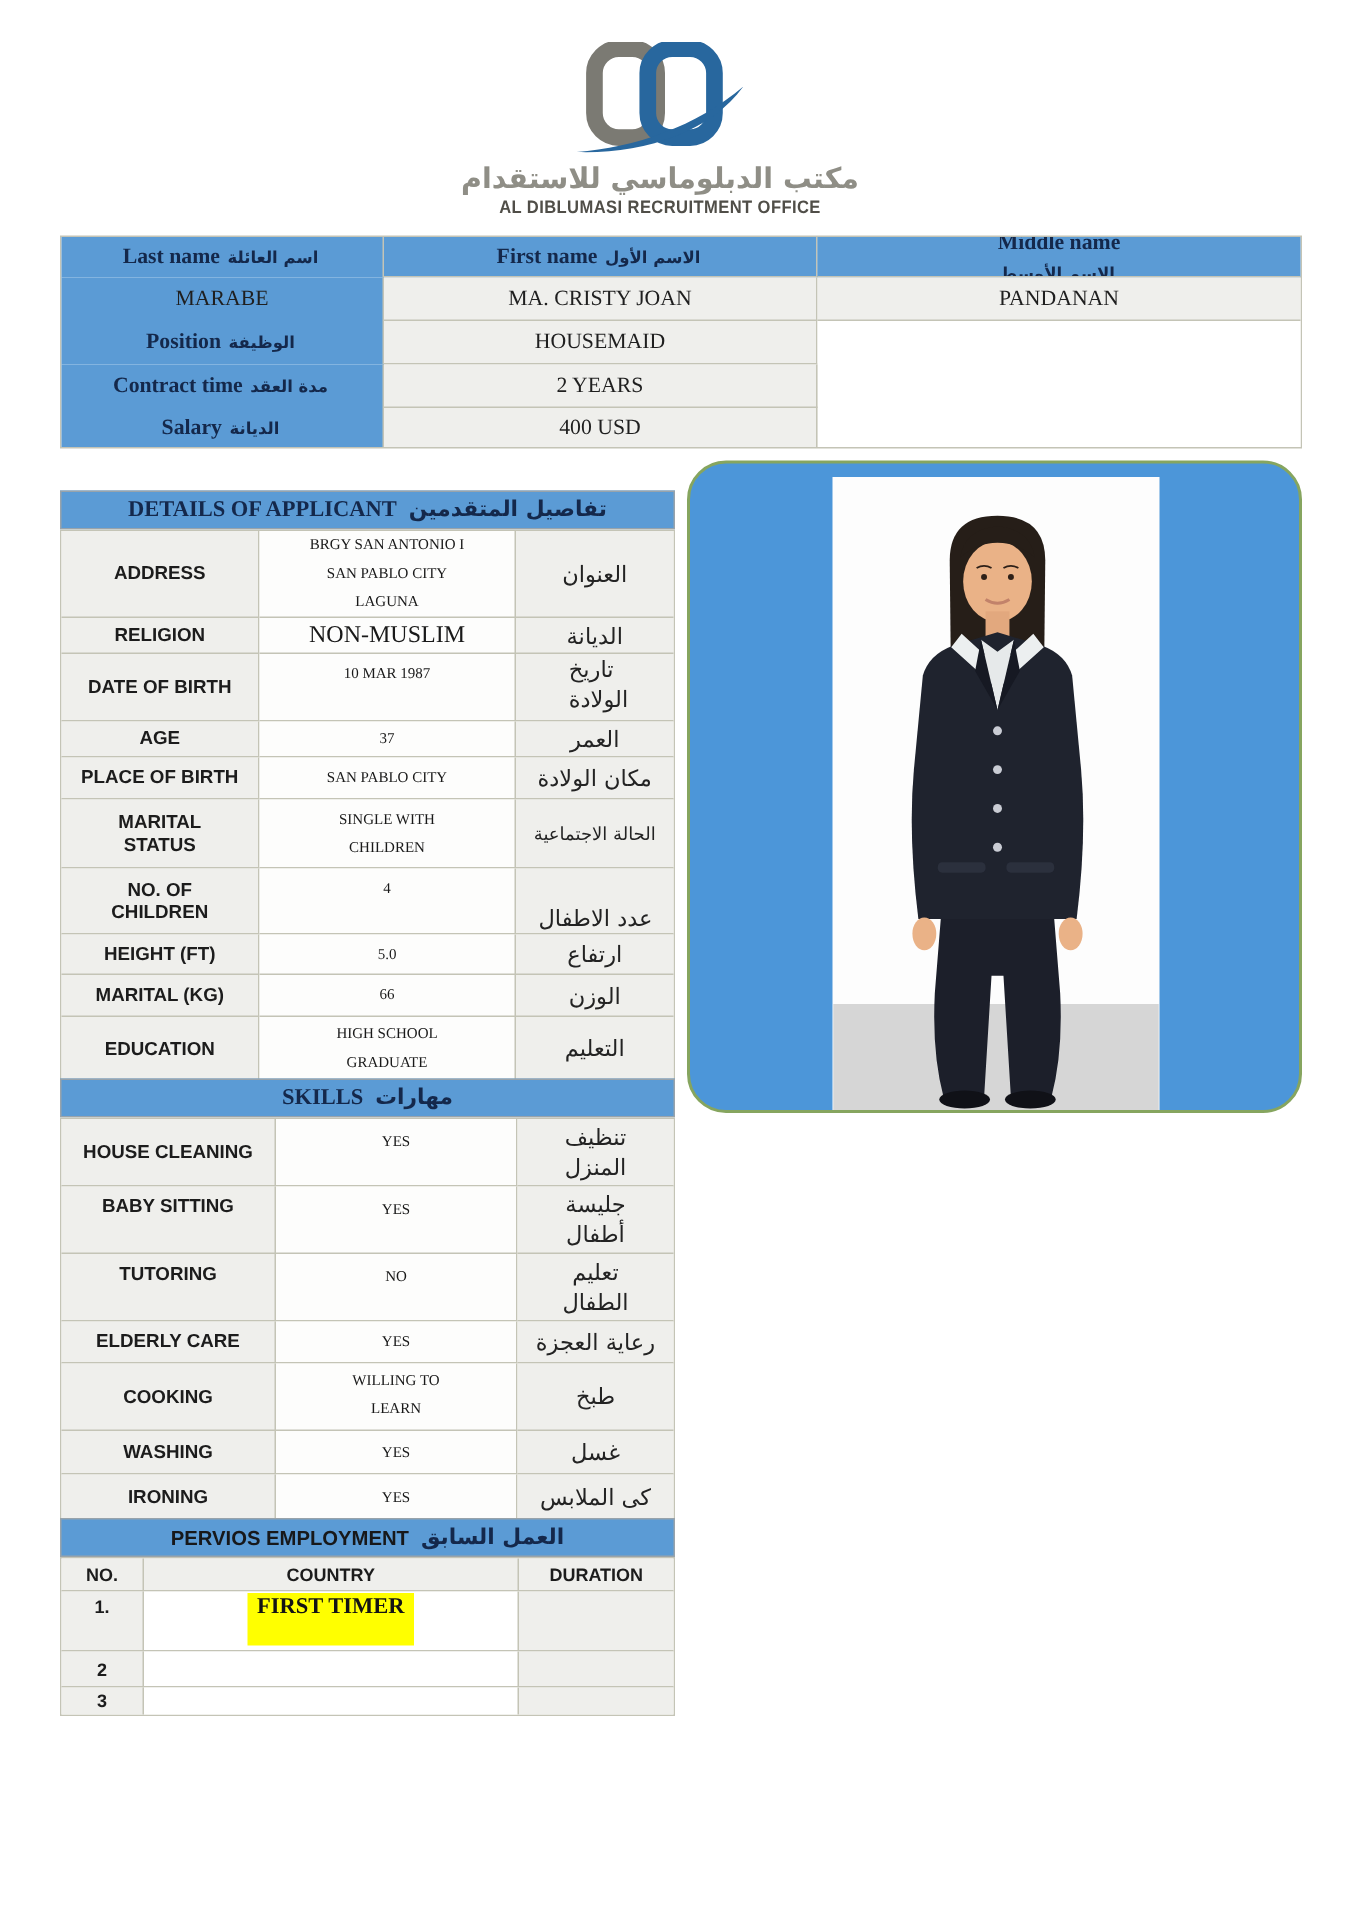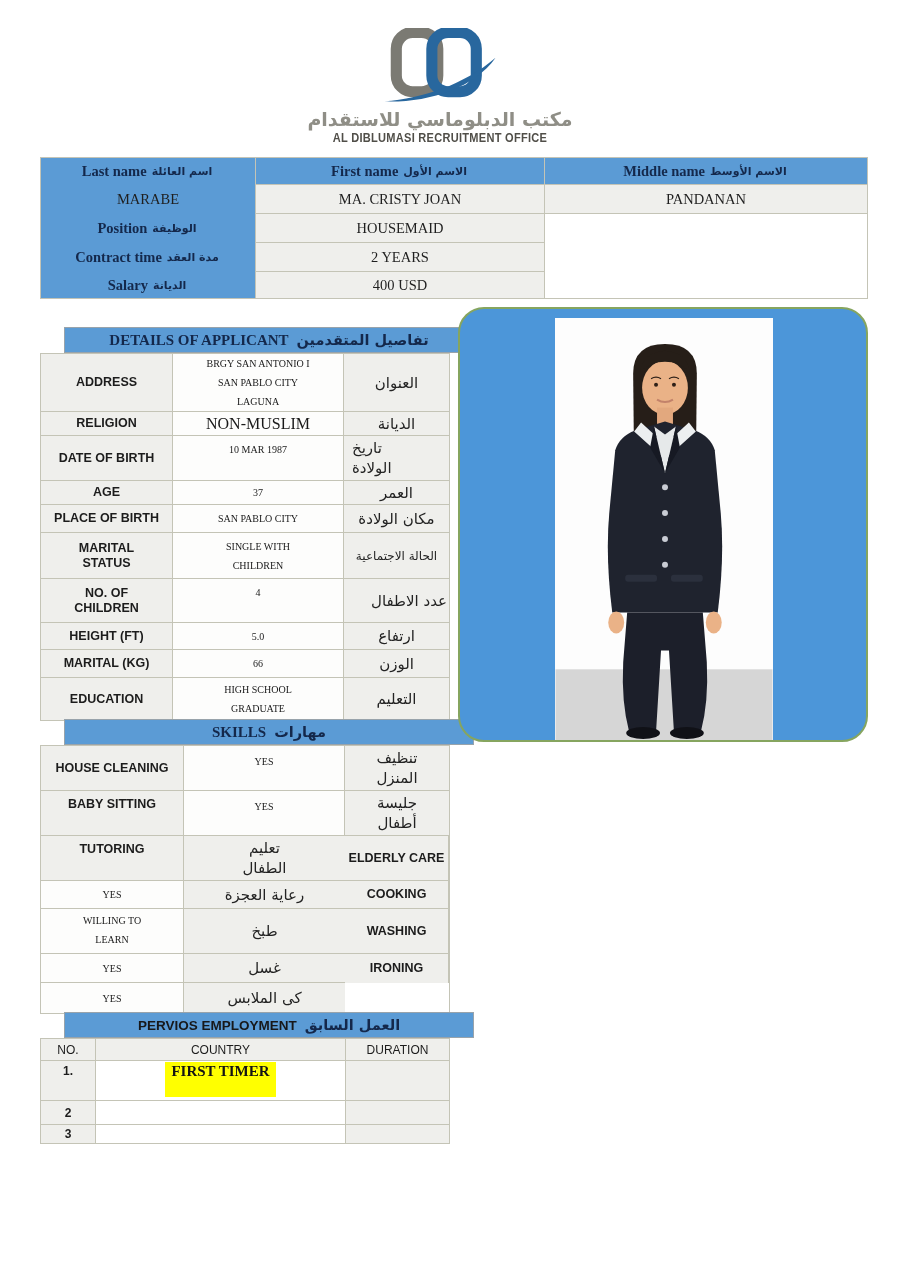--- a/index.html
+++ b/index.html
@@ -22,39 +22,39 @@
   .logo-mark{width:116px;height:80px;display:block;margin:0 auto;}
   .logo-ar{margin-top:0px;font-size:19px;font-weight:bold;color:#8f8e86;line-height:22px;}
   .logo-en{margin-top:1px;font-size:12px;font-weight:bold;color:#504e48;letter-spacing:.3px;
            transform:scaleX(.92);transform-origin:center;}
 
   
   .grid{display:grid;box-sizing:border-box;border:1px solid var(--bd);background:#fff;}
   .cell{display:flex;align-items:center;justify-content:center;box-sizing:border-box;
         border-right:1px solid var(--bd);border-bottom:1px solid var(--bd);
         text-align:center;overflow:hidden;padding:0 3px;}
-  .cell.no-r{border-right:none;}
+  .cell.no-r{border-right:none;flex-direction:column;}
   .cell.no-b{border-bottom:none;}
   .c-blue{background:var(--blue);}
   .c-gray{background:var(--gray);}
 
   
   .htable{left:40px;top:157px;width:828px;height:142px;
           grid-template-columns:215px 289px 322px;
           grid-template-rows:27px 29px 29px 29px 26px;}
   .htable .c1{background:var(--blue);border-bottom:none;}
   .hlab{font-family:"Liberation Serif",serif;font-weight:bold;font-size:14.5px;color:#14284b;}
   .hval{font-family:"Liberation Serif",serif;font-size:14.5px;color:#1f1f1f;}
   .har{font-family:"DejaVu Sans",sans-serif;font-size:11px;color:#14284b;font-weight:bold;margin-right:2px;}
   .gap6{display:flex;gap:5px;align-items:center;justify-content:center;}
   .empty-span{grid-column:3;grid-row:3 / span 3;background:#fff;border-right:none;border-bottom:none;}
 
   
   .band{display:flex;align-items:center;justify-content:center;gap:8px;box-sizing:border-box;
-        background:var(--blue);border:1px solid #98a3ab;margin-left:24px;}
+        background:var(--blue);border:1px solid #98a3ab;}
   .band-en{font-family:"Liberation Serif",serif;font-weight:bold;font-size:15px;color:#14284b;}
   .band-ar{font-family:"DejaVu Sans",sans-serif;font-size:14.5px;color:#14284b;font-weight:bold;}
   .band-details{left:40px;top:327px;width:410px;height:26px;}
   .band-skills{left:40px;top:719px;width:410px;height:26px;}
   .band-emp{left:40px;top:1012px;width:410px;height:26px;}
   .band-emp .band-en{font-family:"Liberation Sans",sans-serif;font-size:13.5px;color:#17181a;}
 
   
   .dtable{left:40px;top:353px;width:410px;
           grid-template-columns:132px 171px 105px;
@@ -64,21 +64,21 @@
           grid-template-rows:45px 45px 45px 28px 45px 29px 30px;}
   .dl{font-size:12.5px;font-weight:bold;background:var(--gray);line-height:15px;}
   .dv{font-family:"Liberation Serif",serif;font-size:10px;background:#fdfdfc;line-height:19px;color:#191919;}
   .da{font-family:"DejaVu Sans",sans-serif;font-size:15px;background:var(--gray);line-height:20px;color:#232323;}
   .da-sm{font-size:12px;text-align:right;}
 
   
   .etable{left:40px;top:1038px;width:410px;
           grid-template-columns:55px 250px 103px;
           grid-template-rows:22px 40px 24px 18px;}
-  .eh{font-size:12px;font-weight:normal;background:var(--gray);}
+  .eh{font-size:12px;font-weight:bold;background:var(--gray);}
   .eno{font-size:12px;font-weight:bold;background:var(--gray);}
   .ec{background:#fff;align-items:flex-start;justify-content:center;}
   .hl-yellow{display:inline-block;background:#ffff00;color:#141414;
              font-family:"Liberation Serif",serif;font-weight:bold;font-size:15px;
              padding:1px 6px 17px 6px;margin-top:1px;}
   .ed{background:var(--gray);}
 
   
   .photo-card{left:458px;top:307px;width:410px;height:435px;background:var(--card-blue);
               border:2px solid #86a55f;border-radius:26px;box-sizing:border-box;}
@@ -215,20 +215,21 @@
     <div class="cell dv" style="align-items:flex-start;padding-top:6px">YES</div>
     <div class="cell da pre no-r">تنظيف
 المنزل</div>
 
     <div class="cell dl" style="align-items:flex-start;padding-top:6px">BABY SITTING</div>
     <div class="cell dv" style="align-items:flex-start;padding-top:6px">YES</div>
     <div class="cell da pre no-r">جليسة
 أطفال</div>
 
     <div class="cell dl" style="align-items:flex-start;padding-top:6px">TUTORING</div>
+    <div class="cell dv" style="align-items:flex-start;padding-top:6px">NO</div>
     <div class="cell da pre no-r">تعليم
 الطفال</div>
 
     <div class="cell dl">ELDERLY CARE</div>
     <div class="cell dv">YES</div>
     <div class="cell da no-r">رعاية العجزة</div>
 
     <div class="cell dl">COOKING</div>
     <div class="cell dv pre" style="align-items:flex-start;padding-top:2px">WILLING TO
 LEARN</div>

